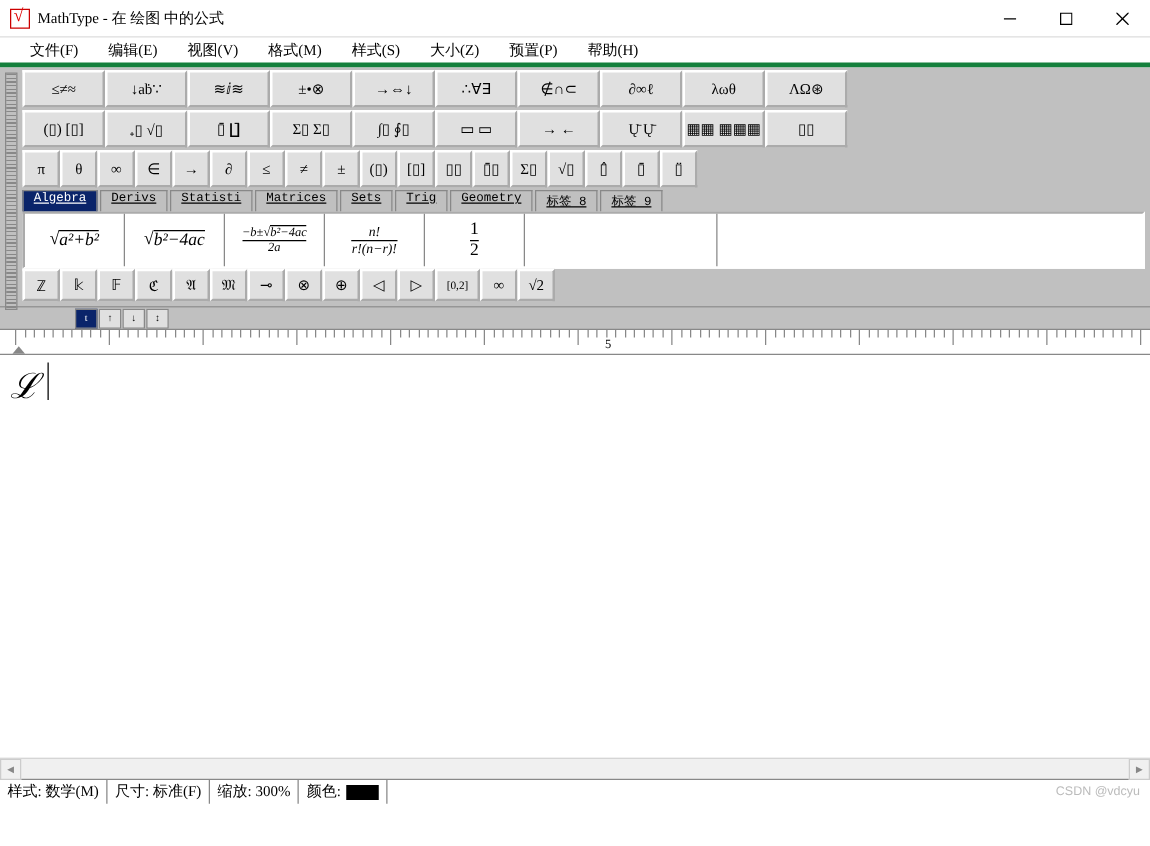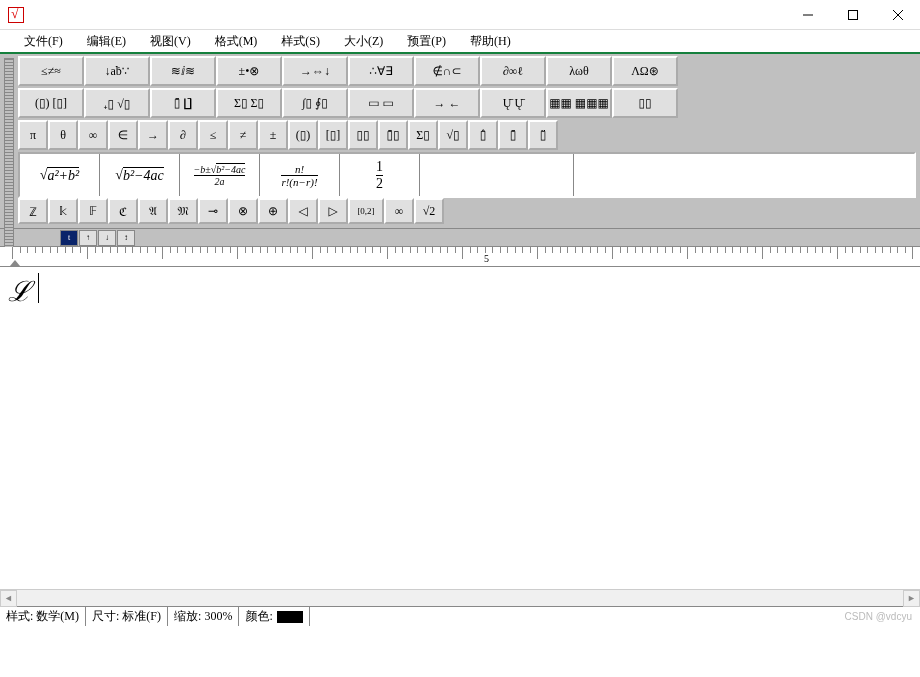--- a/index.html
+++ b/index.html
@@ -8,21 +8,21 @@
   
   .titlebar { height: 30px; display: flex; align-items: center; padding-left: 8px; border-bottom: 1px solid #ddd; }
   .app-icon { width: 16px; height: 16px; background: #fff; border: 1px solid #c00; position: relative; margin-right: 6px; }
   .app-icon::before { content: "√"; color: #d00; font-weight: bold; position: absolute; top: -2px; left: 2px; font-size: 14px; }
   .title-text { font-size: 12px; color: #000; }
   .win-controls { margin-left: auto; display: flex; }
   .win-btn { width: 45px; height: 30px; display: flex; align-items: center; justify-content: center; cursor: pointer; font-size: 14px; }
   .win-btn svg { width: 10px; height: 10px; }
 
   
-  .menubar { height: 24px; display: flex; align-items: center; padding: 0 12px; border-bottom: 2px solid #15803d; font-size: 12px; }
+  .menubar { height: 24px; display: flex; align-items: center; padding: 0 12px; border-bottom: 4px solid #15803d; font-size: 12px; }
   .menu-item { padding: 3px 12px; cursor: pointer; }
 
   
   .toolbars { background: #c0c0c0; padding: 2px 4px 4px 18px; border-bottom: 1px solid #888; position: relative; }
   .tool-handle { position: absolute; left: 4px; top: 4px; width: 10px; height: 190px; background: repeating-linear-gradient(#888, #888 1px, #c0c0c0 1px, #c0c0c0 3px); border: 1px solid #888; }
   .tool-row { display: flex; margin-bottom: 2px; }
   .tbtn { background: #e0e0e0; border: 2px outset #fff; min-width: 66px; height: 30px; display: flex; align-items: center; justify-content: center; font-size: 12px; font-family: "Times New Roman", serif; cursor: pointer; position: relative; color: #000; }
   .tbtn.small { min-width: 30px; }
 
   
@@ -66,20 +66,23 @@
   .statusbar { height: 20px; border-top: 1px solid #888; display: flex; align-items: center; font-size: 12px; font-family: SimSun, monospace; }
   .stat-pane { border-right: 1px solid #888; padding: 0 6px; display: flex; align-items: center; height: 100%; }
   .color-sw { width: 26px; height: 12px; background: #000; margin-left: 4px; }
   .watermark { margin-left: auto; padding-right: 8px; color: #bbb; font-size: 10px; font-family: Arial; }
 </style>
 </head>
 <body>
 
 <div class="titlebar">
   <div class="app-icon"></div>
+  <span class="title-text">
+    <span>MathType</span><span> - 在 绘图 中的公式</span>
+  </span>
   <div class="win-controls">
     <div class="win-btn">
         <svg viewBox="0 0 10 10">
           <line x1="0" y1="5" x2="10" y2="5" stroke="#000"></line>
         </svg>
       </div>
     <div class="win-btn">
         <svg viewBox="0 0 10 10">
           <rect x="0.5" y="0.5" width="9" height="9" fill="none" stroke="#000"></rect>
         </svg>
@@ -147,20 +150,31 @@
     <div class="tbtn small">[▯]</div>
     <div class="tbtn small">▯▯</div>
     <div class="tbtn small">▯̄▯</div>
     <div class="tbtn small">Σ▯</div>
     <div class="tbtn small">√▯</div>
     <div class="tbtn small">▯̂</div>
     <div class="tbtn small">▯̄</div>
     <div class="tbtn small">▯̈</div>
   </div>
 
+  <div class="tab-row">
+    <div class="tab active">Algebra</div>
+    <div class="tab">Derivs</div>
+    <div class="tab">Statisti</div>
+    <div class="tab">Matrices</div>
+    <div class="tab">Sets</div>
+    <div class="tab">Trig</div>
+    <div class="tab">Geometry</div>
+    <div class="tab">标签 8</div>
+    <div class="tab">标签 9</div>
+  </div>
 
   <div class="tmpl-row">
     <div class="tmpl">
       <span style="font-style:normal">√</span>
         <span style="border-top:1px solid #000;font-style:italic">a²+b²</span>
     </div>
     <div class="tmpl">
       <span style="font-style:normal">√</span>
         <span style="border-top:1px solid #000;font-style:italic">b²−4ac</span>
     </div>

